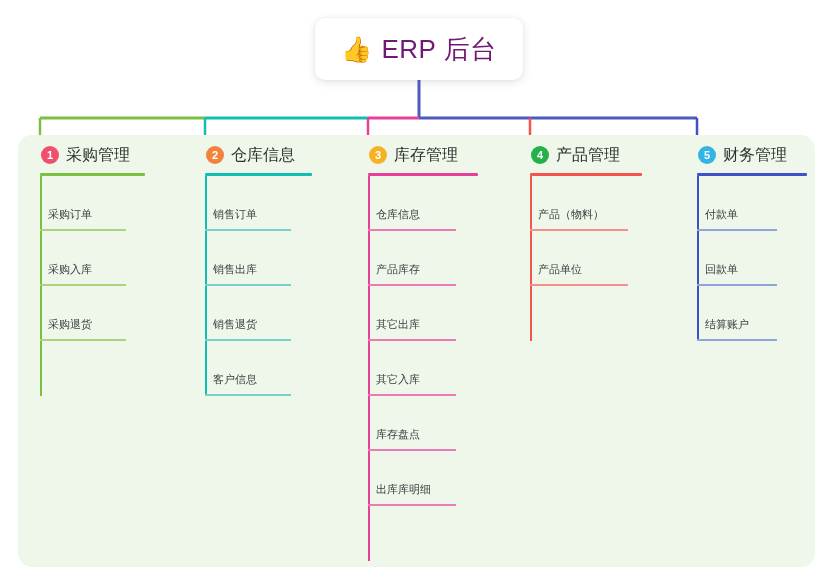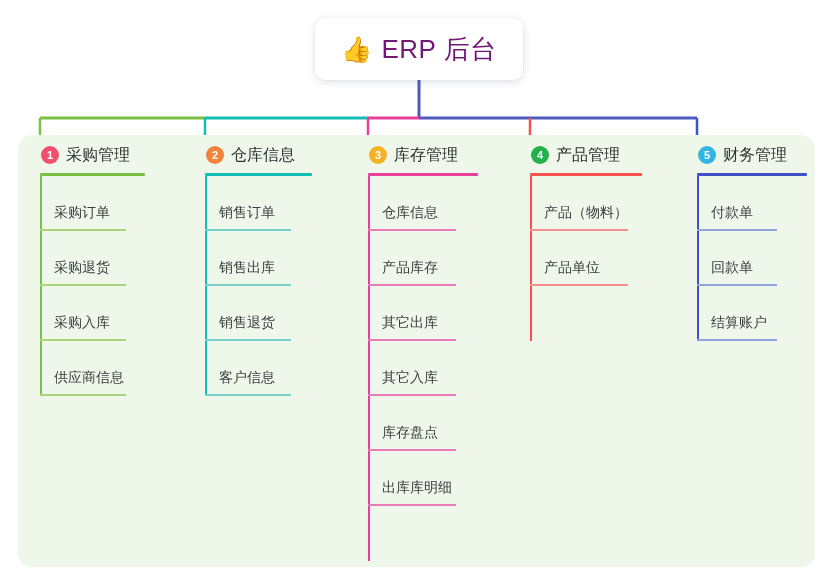--- a/index.html
+++ b/index.html
@@ -41,22 +41,22 @@
     display:flex;align-items:center;justify-content:center;
     flex:0 0 auto;line-height:1;
   }
   .col-title{font-size:16px;color:#2f3133;white-space:nowrap;text-align:right;}
   .head-rule{height:3px;border-radius:1px;margin-top:5px;}
 
   .leaves{position:relative;margin-top:0;}
   .stem{position:absolute;left:0;top:0;width:2px;}
   .leaf{position:relative;height:55px;}
   .leaf-label{
-    position:absolute;left:14px;bottom:9px;
-    font-size:14px;color:#3a3d40;white-space:nowrap;
+    position:absolute;left:8px;bottom:9px;
+    font-size:11px;color:#3a3d40;white-space:nowrap;
   }
   .leaf-rule{position:absolute;left:0;bottom:0;height:2px;}
 </style>
 </head>
 <body>
 
 <div id="stage">
 
   <div class="root-node">
     <span class="root-emoji">👍</span>
@@ -86,31 +86,27 @@
           <span class="col-title">采购管理</span>
         </div>
         <div class="head-rule" style="width: 105px; background: rgb(122, 193, 67);"></div>
         <div class="leaves">
           <div class="stem" style="background: rgb(122, 193, 67); height: 220px;"></div>
           <div class="leaf">
             <span class="leaf-label">采购订单</span>
             <div class="leaf-rule" style="width: 86px; background: rgb(168, 212, 126);"></div>
           </div>
           <div class="leaf">
+            <span class="leaf-label">采购入库</span>
+            <div class="leaf-rule" style="width: 86px; background: rgb(168, 212, 126);"></div>
+          </div>
+          <div class="leaf">
             <span class="leaf-label">采购退货</span>
             <div class="leaf-rule" style="width: 86px; background: rgb(168, 212, 126);"></div>
           </div>
-          <div class="leaf">
-            <span class="leaf-label">采购入库</span>
-            <div class="leaf-rule" style="width: 86px; background: rgb(168, 212, 126);"></div>
-          </div>
-          <div class="leaf">
-            <span class="leaf-label">供应商信息</span>
-            <div class="leaf-rule" style="width: 86px; background: rgb(168, 212, 126);"></div>
-          </div>
         </div>
       </div>
       <div class="col" style="left: 205px;">
         <div class="col-head">
           <span class="badge" style="background: rgb(242, 131, 60);">2</span>
           <span class="col-title">仓库信息</span>
         </div>
         <div class="head-rule" style="width: 107px; background: rgb(18, 189, 180);"></div>
         <div class="leaves">
           <div class="stem" style="background: rgb(18, 189, 180); height: 220px;"></div>

